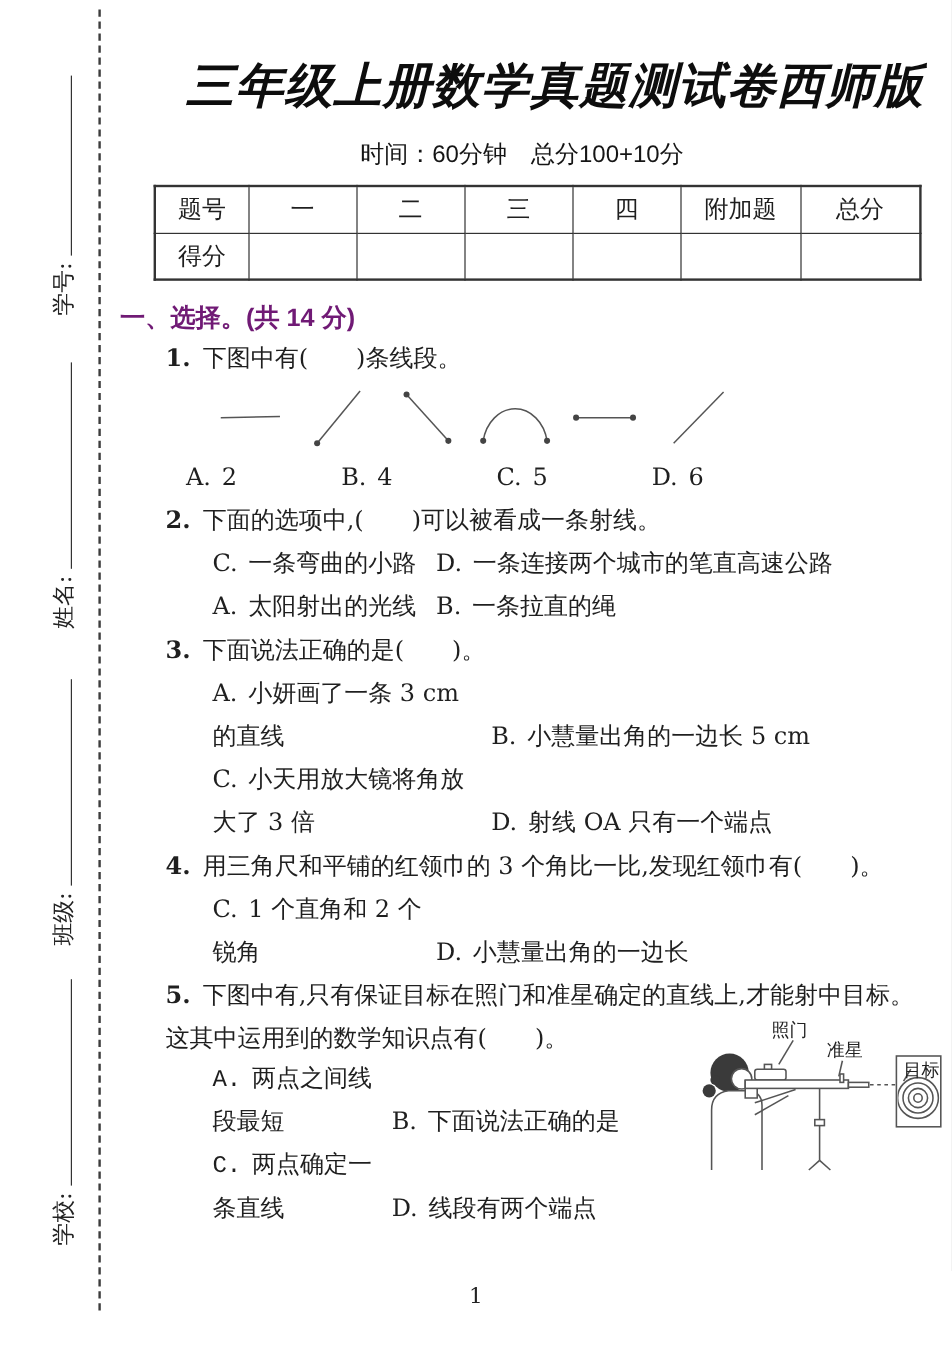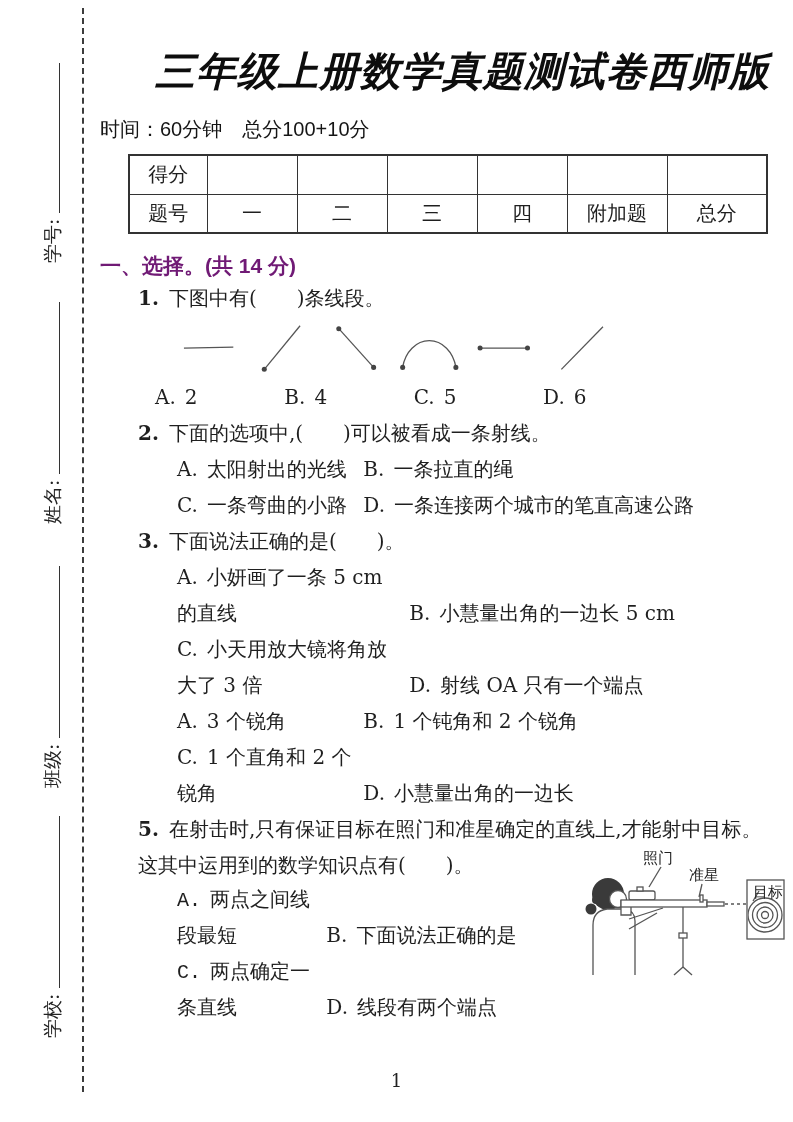--- a/index.html
+++ b/index.html
@@ -31,21 +31,21 @@
     margin-top:44px; text-align:right; white-space:nowrap;
     font-family:"Liberation Sans","DejaVu Sans",sans-serif;
     font-weight:700; font-size:40px; letter-spacing:1px; color:#0d0d0d;font-style:italic;
   }
   .subtitle {
     margin-top:24px; text-align:center;
     font-family:"Liberation Sans","DejaVu Sans",sans-serif;
     font-weight:700; font-size:34px; color:#0d0d0d;
   }
   .meta {
-    margin-top:18px; text-align:left; font-size:20px; line-height:24px;
+    margin-top:18px; text-align:center; font-size:20px; line-height:24px;
     font-family:"Liberation Sans","DejaVu Sans",sans-serif; color:#151515;
   }
   
   .score-table {
     margin:13px 0 0 28px; width:638px; border-collapse:collapse;
     border:2px solid #333; font-size:20px; table-layout:fixed;
   }
   .score-table td { border:1px solid #333; height:39px; text-align:center; vertical-align:middle; }
   
   .section-title {
@@ -101,36 +101,36 @@
         <col style="width:78px">
           <col style="width:90px">
           <col style="width:90px">
           <col style="width:90px">
         <col style="width:90px">
           <col style="width:100px">
           <col style="width:100px">
       </colgroup>
       <tbody>
           <tr>
-        <td>得分</td>
-        <td></td>
-        <td></td>
-        <td></td>
-        <td></td>
-        <td></td>
-        <td></td>
-      </tr>
-      <tr>
         <td>题号</td>
         <td>一</td>
         <td>二</td>
         <td>三</td>
         <td>四</td>
         <td>附加题</td>
         <td>总分</td>
+      </tr>
+      <tr>
+        <td>得分</td>
+        <td></td>
+        <td></td>
+        <td></td>
+        <td></td>
+        <td></td>
+        <td></td>
       </tr>
     </tbody>
       </table>
 
     <div class="section-title">一、选择。(共 14 分)</div>
 
     <div class="q">
       <div class="q-line">
         <span class="qnum">1.</span><span>下图中有(　　)条线段。</span>
       </div>
@@ -157,57 +157,56 @@
         <span class="opt-first"><span class="opt-label">C.</span><span>5</span></span>
         <span><span class="opt-label">D.</span><span>6</span></span>
       </div>
     </div>
 
     <div class="q">
       <div class="q-line">
         <span class="qnum">2.</span><span>下面的选项中,(　　)可以被看成一条射线。</span>
       </div>
       <div class="opt-row">
+        <span class="opt-first cw180"><span class="opt-label">C.</span><span>一条弯曲的小路</span></span>
+        <span><span class="opt-label">D.</span><span>一条连接两个城市的笔直高速公路</span></span>
+      </div>
+      <div class="opt-row">
         <span class="opt-first cw180"><span class="opt-label">A.</span><span>太阳射出的光线</span></span>
         <span><span class="opt-label">B.</span><span>一条拉直的绳</span></span>
       </div>
-      <div class="opt-row">
-        <span class="opt-first cw180"><span class="opt-label">C.</span><span>一条弯曲的小路</span></span>
-        <span><span class="opt-label">D.</span><span>一条连接两个城市的笔直高速公路</span></span>
-      </div>
     </div>
 
     <div class="q">
       <div class="q-line">
         <span class="qnum">3.</span><span>下面说法正确的是(　　)。</span>
       </div>
       <div class="opt-row">
-        <span class="opt-first cw226"><span class="opt-label">A.</span><span>小妍画了一条 5 cm 的直线</span></span>
+        <span class="opt-first cw226"><span class="opt-label">A.</span><span>小妍画了一条 3 cm 的直线</span></span>
         <span><span class="opt-label">B.</span><span>小慧量出角的一边长 5 cm</span></span>
       </div>
       <div class="opt-row">
         <span class="opt-first cw226"><span class="opt-label">C.</span><span>小天用放大镜将角放大了 3 倍</span></span>
         <span><span class="opt-label">D.</span><span>射线 OA 只有一个端点</span></span>
       </div>
     </div>
 
     <div class="q">
-      <div class="opt-row">
-        <span class="opt-first cw180"><span class="opt-label">A.</span><span>3 个锐角</span></span>
-        <span><span class="opt-label">B.</span><span>1 个钝角和 2 个锐角</span></span>
+      <div class="q-line">
+        <span class="qnum">4.</span><span>用三角尺和平铺的红领巾的 3 个角比一比,发现红领巾有(　　)。</span>
       </div>
       <div class="opt-row">
         <span class="opt-first cw180"><span class="opt-label">C.</span><span>1 个直角和 2 个锐角</span></span>
         <span><span class="opt-label">D.</span><span>小慧量出角的一边长</span></span>
       </div>
     </div>
 
     <div class="q">
       <div class="q-line">
-        <span class="qnum">5.</span><span>在射击时,只有保证目标在照门和准星确定的直线上,才能射中目标。</span>
+        <span class="qnum">5.</span><span>下图中有,只有保证目标在照门和准星确定的直线上,才能射中目标。</span>
       </div>
       <div class="q-line">这其中运用到的数学知识点有(　　)。</div>
       <div class="opt-row">
         <span class="opt-first cw143"><span class="opt-label">A.</span><span>两点之间线段最短</span></span>
         <span><span class="opt-label">B.</span><span>下面说法正确的是</span></span>
       </div>
       <div class="opt-row">
         <span class="opt-first cw143"><span class="opt-label">C.</span><span>两点确定一条直线</span></span>
         <span><span class="opt-label">D.</span><span>线段有两个端点</span></span>
       </div>

